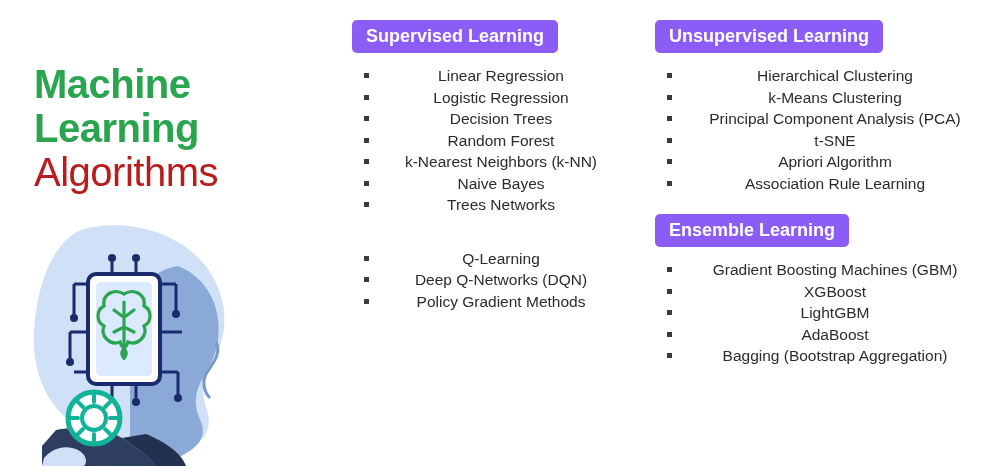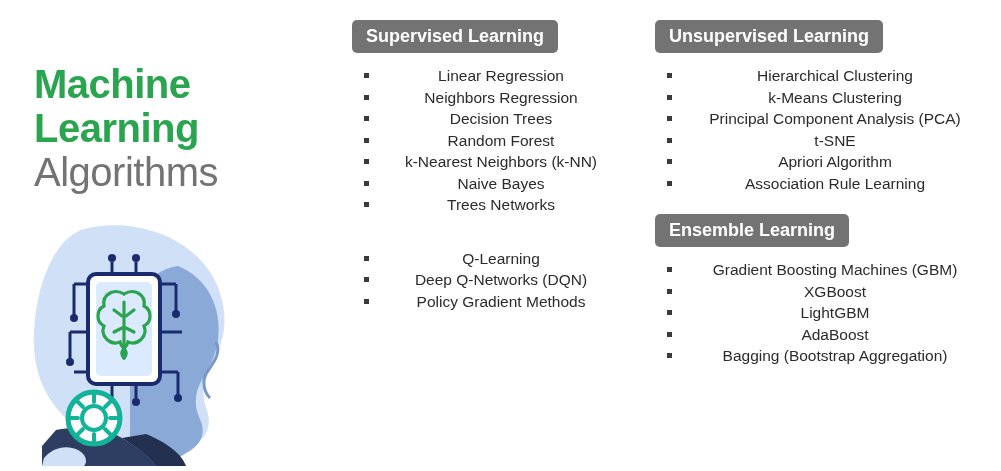--- a/index.html
+++ b/index.html
@@ -35,21 +35,21 @@
     top: 62px;
     width: 270px;
   }
   .title-line {
     font-size: 40px;
     line-height: 44px;
     font-weight: bold;
     letter-spacing: -0.5px;
   }
   .title-green { color: #2aa44f; }
-  .title-dark  { color: #737373; font-weight: normal; }
+  .title-dark  { color: #b91c1c; font-weight: normal; }
 
   
   #illustration {
     position: absolute;
     left: 26px;
     top: 222px;
     width: 260px;
     height: 244px;
   }
 
@@ -64,21 +64,21 @@
     position: absolute;
     left: 655px;
     top: 20px;
     width: 330px;
   }
 
   .section { margin-bottom: 6px; }
 
   .section-header {
     display: inline-block;
-    background: #737373;
+    background: #8b5cf6;
     color: #ffffff;
     font-size: 18px;
     font-weight: bold;
     padding: 6px 14px 7px 14px;
     border-radius: 5px;
     line-height: 20px;
     white-space: nowrap;
   }
 
   ul.items {
@@ -187,21 +187,21 @@
       </svg>
     </div>
   </div>
 
   <div id="col-mid">
 
     <div class="section">
       <div class="section-header">Supervised Learning</div>
       <ul class="items">
         <li>Linear Regression</li>
-        <li>Neighbors Regression</li>
+        <li>Logistic Regression</li>
         <li>Decision Trees</li>
         <li>Random Forest</li>
         <li>k-Nearest Neighbors (k-NN)</li>
         <li>Naive Bayes</li>
         <li>Trees Networks</li>
       </ul>
     </div>
 
     <div class="gap-after-list"></div>
 

